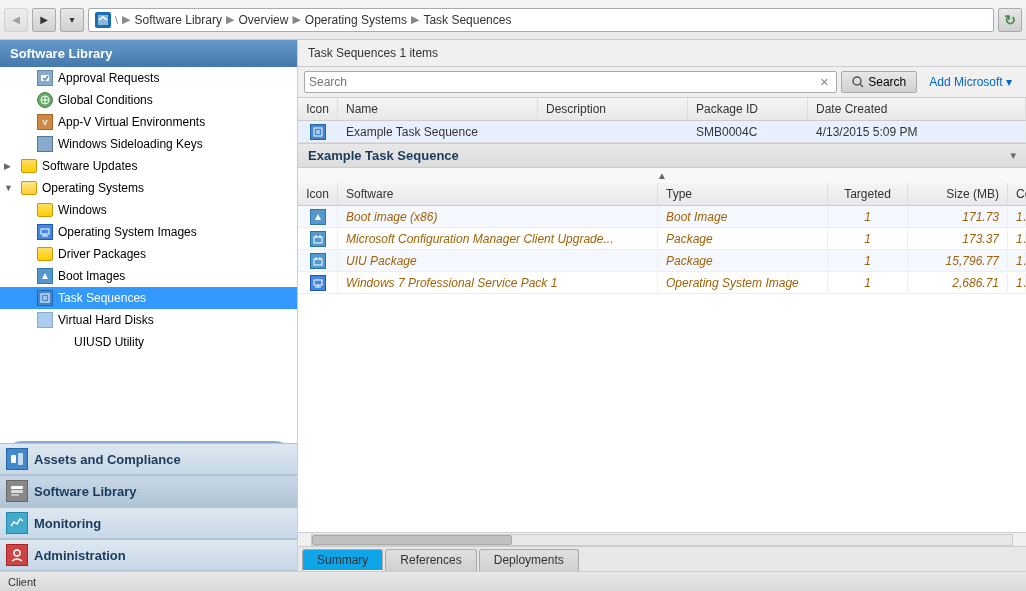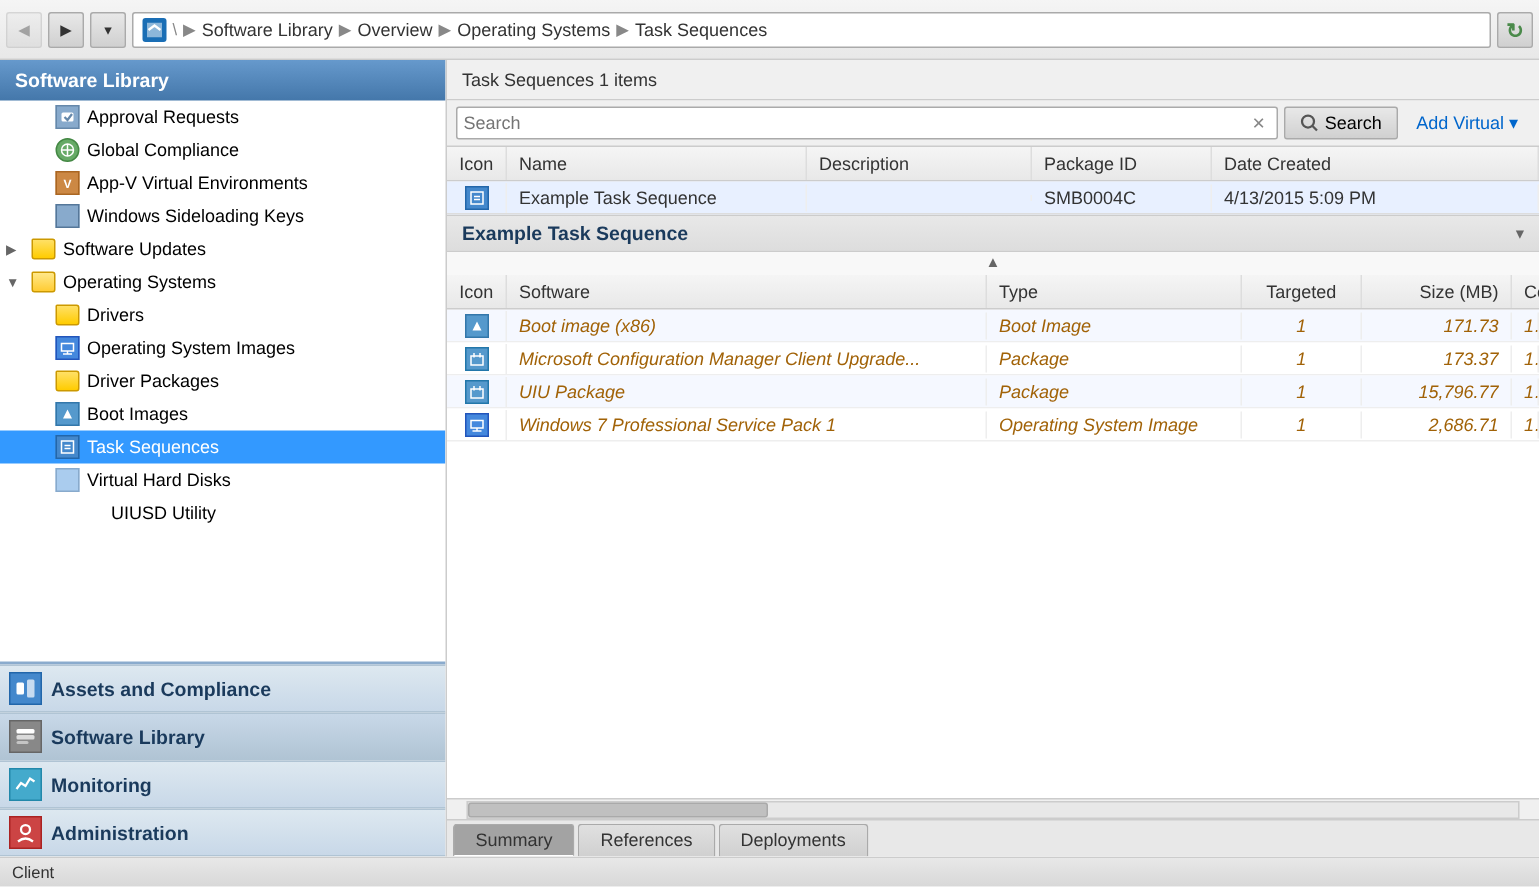--- a/index.html
+++ b/index.html
@@ -325,21 +325,21 @@
       background: linear-gradient(to bottom, #e0e0e0, #d0d0d0);
       border: 1px solid #aaa;
       border-bottom: none;
       border-radius: 3px 3px 0 0;
       font-size: 12px;
       cursor: pointer;
       color: #333;
       margin-right: 2px;
     }
     .tab.active {
-      background: #a3a3a3;
+      background: #0ea5e9;
       border-bottom: 1px solid white;
       font-weight: 500;
     }
 
     
     .status-bar {
       height: 20px;
       background: linear-gradient(to bottom, #e8e8e8, #d8d8d8);
       border-top: 1px solid #ccc;
       display: flex;
@@ -435,21 +435,21 @@
         <span class="expand-icon"></span>
         <span class="tree-icon">
           <div style="width:16px;height:16px;background:#66aa66;border:1px solid #448844;border-radius:8px;display:flex;align-items:center;justify-content:center;">
             <svg width="10" height="10">
                 <ellipse cx="5" cy="5" rx="4" ry="4" fill="none" stroke="white" stroke-width="1"></ellipse>
                 <line x1="1" y1="5" x2="9" y2="5" stroke="white" stroke-width="1"></line>
                 <line x1="5" y1="1" x2="5" y2="9" stroke="white" stroke-width="1"></line>
               </svg>
           </div>
         </span>
-        <span class="tree-label">Global Compliance</span>
+        <span class="tree-label">Global Conditions</span>
       </div>
 
       <div class="tree-item" style="padding-left:20px">
         <span class="expand-icon"></span>
         <span class="tree-icon">
           <div style="width:16px;height:16px;background:#cc8844;border:1px solid #aa6622;display:flex;align-items:center;justify-content:center;font-size:8px;color:white;font-weight:bold;">V</div>
         </span>
         <span class="tree-label">App-V Virtual Environments</span>
       </div>
 
@@ -475,21 +475,21 @@
           <div style="width:16px;height:14px;background:linear-gradient(to bottom, #ffe88a, #ffcc33);border:1px solid #cc9900;border-radius:1px 2px 2px 2px;"></div>
         </span>
         <span class="tree-label">Operating Systems</span>
       </div>
 
       <div class="tree-item" style="padding-left:20px">
         <span class="expand-icon"></span>
         <span class="tree-icon">
           <div style="width:16px;height:14px;background:linear-gradient(to bottom, #ffe066, #ffcc00);border:1px solid #cc9900;border-radius:1px 2px 2px 2px;"></div>
         </span>
-        <span class="tree-label">Drivers</span>
+        <span class="tree-label">Windows</span>
       </div>
 
       <div class="tree-item" style="padding-left:20px">
         <span class="expand-icon"></span>
         <span class="tree-icon">
           <div style="width:16px;height:16px;background:#4488dd;border:1px solid #2255bb;display:flex;align-items:center;justify-content:center;">
             <svg width="10" height="10">
                 <rect x="1" y="2" width="8" height="5" fill="none" stroke="white" stroke-width="1"></rect>
                 <line x1="5" y1="7" x2="5" y2="9" stroke="white" stroke-width="1"></line>
                 <line x1="2" y1="9" x2="8" y2="9" stroke="white" stroke-width="1"></line>
@@ -542,21 +542,21 @@
         <span class="tree-label">Virtual Hard Disks</span>
       </div>
 
       <div class="tree-item" style="padding-left:36px">
         <span class="expand-icon"></span>
         <span class="tree-icon"></span>
         <span class="tree-label">UIUSD Utility</span>
       </div>
     </div>
 
-    <div style="border-top: 2px solid #8aabcd; flex-shrink:0;">
+    <div style="border-top: 2px solid #8aabcd; flex-shrink:0;border-radius:22px;">
       <div class="sidebar-section">
         <div class="sec-icon sec-icon-assets">
           <svg width="14" height="14">
               <rect x="1" y="3" width="5" height="8" fill="white" rx="1"></rect>
               <rect x="8" y="1" width="5" height="12" fill="white" rx="1" opacity="0.7"></rect>
             </svg>
         </div>
         <span class="sec-label">Assets and Compliance</span>
       </div>
       <div class="sidebar-section" style="background: linear-gradient(to bottom, #c8d8e8, #b0c4d4);">
@@ -598,21 +598,21 @@
         <input type="text" style="color: rgb(153, 153, 153);" placeholder="Search">
         <span class="search-clear">✕</span>
       </div>
       <button class="search-btn">
         <svg width="12" height="12" viewBox="0 0 12 12">
             <circle cx="5" cy="5" r="4" fill="none" stroke="#555" stroke-width="1.5"></circle>
             <line x1="8" y1="8" x2="11" y2="11" stroke="#555" stroke-width="1.5"></line>
           </svg>
         <span>Search</span>
       </button>
-      <button class="add-criteria-btn">Add Virtual ▾</button>
+      <button class="add-criteria-btn">Add Microsoft ▾</button>
     </div>
 
     <div class="top-table">
       <div class="table-header-row">
         <div class="th col-icon">Icon</div>
         <div class="th col-name">Name</div>
         <div class="th col-desc">Description</div>
         <div class="th col-pkg">Package ID</div>
         <div class="th col-date">Date Created</div>
       </div>

